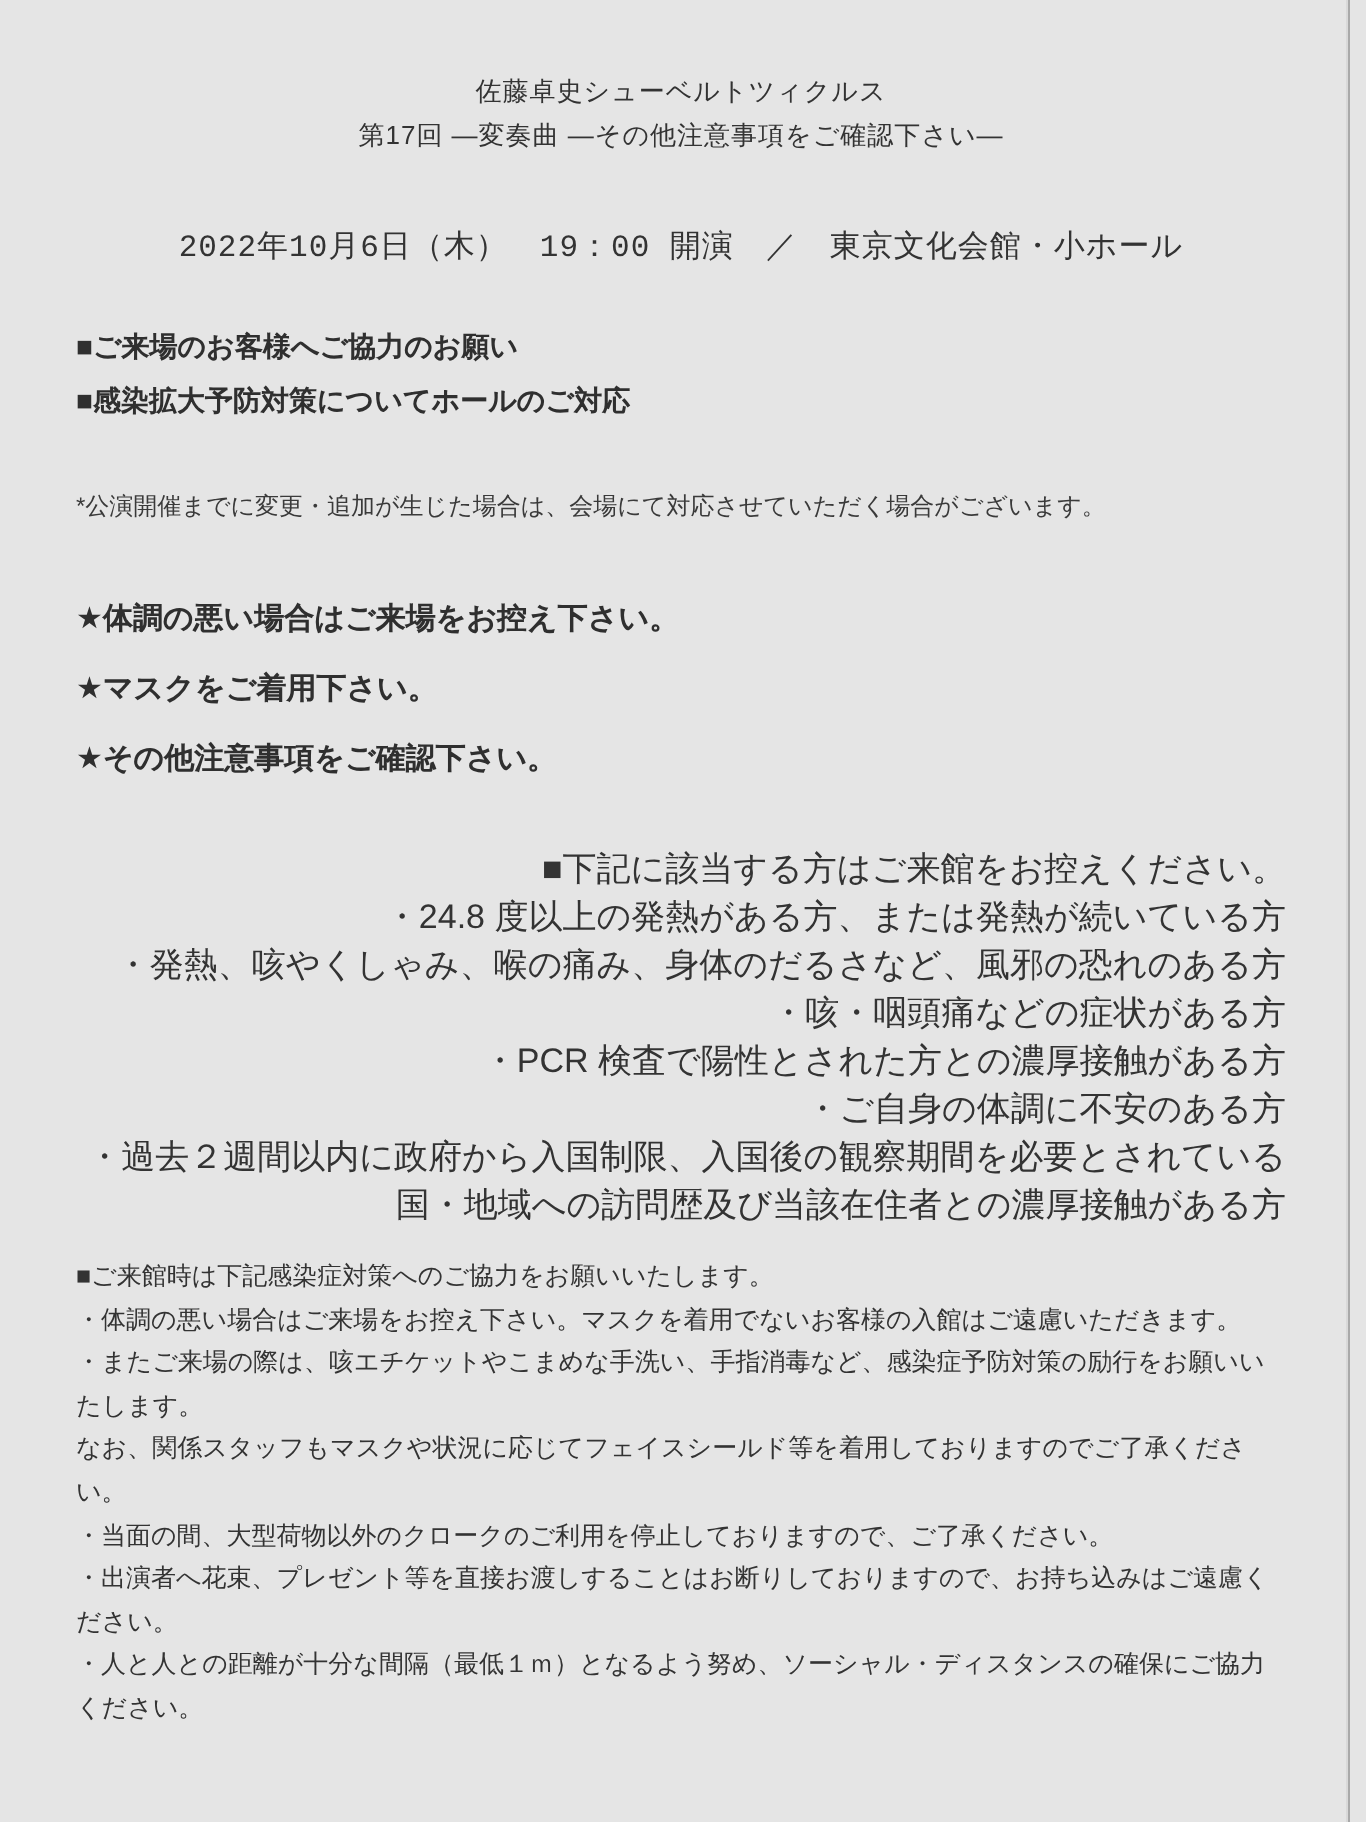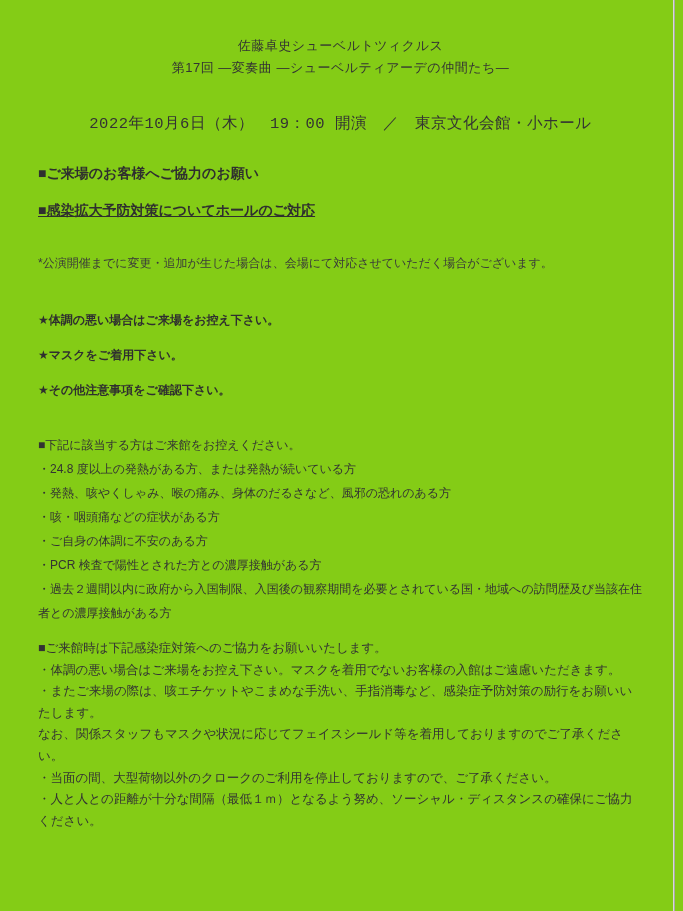--- a/index.html
+++ b/index.html
@@ -10,21 +10,21 @@
     position: relative;
     overflow: hidden;
     font-family: "Liberation Sans", "DejaVu Sans", sans-serif;
     color: #333333;
     -webkit-font-smoothing: antialiased;
   }
   .page {
     position: relative;
     width: 683px;
     height: 911px;
-    background: #84cc16;
+    background: #e5e5e5;
   }
   .page-edge {
     position: absolute;
     top: 0;
     right: 8px;
     width: 2px;
     height: 911px;
     background: #a9a9a9;
     border-left: 1px solid #d9d9d9;
   }
@@ -50,68 +50,69 @@
     letter-spacing: 0.5px;
     font-family: Liberation Mono, monospace;
   }
   .sec-heading {
     font-weight: bold;
     font-size: 14px;
     line-height: 18px;
     color: #2f2f2f;
   }
   .sec-heading.first { margin-top: 29px; }
-  .sec-heading.second { margin-top: 19px; text-decoration: underline; }
+  .sec-heading.second { margin-top: 9px; }
   .note-line {
     margin-top: 36px;
     font-size: 12px;
     line-height: 16px;
     color: #3a3a3a;
   }
   .star-block { margin-top: 40px; }
   .star-line {
     font-weight: bold;
-    font-size: 12px;
+    font-size: 15px;
     line-height: 18px;
     margin-bottom: 17px;
     color: #2f2f2f;
   }
   .covid-heading {
     margin-top: 33px;
     font-weight: bold;
     font-size: 13.5px;
     line-height: 18px;
     text-decoration: underline;
     text-underline-offset: 3px;
     color: #2f2f2f;
   }
   .list-block-1 {
     margin-top: 34px;
-    font-size: 12px;
+    font-size: 17px;
     line-height: 24px;
+    text-align: right;
   }
   .list-block-2 {
     margin-top: 13px;
     font-size: 12.5px;
     line-height: 21.6px;
   }
   .list-heading { }
   .list-item { }
 </style>
 </head>
 <body>
 
 <div class="page">
   <div class="page-edge"></div>
 
   <div class="content">
 
     <div class="center title-line1">佐藤卓史シューベルトツィクルス</div>
 
-    <div class="center title-line2">第17回 ―変奏曲 ―シューベルティアーデの仲間たち―</div>
+    <div class="center title-line2">第17回 ―変奏曲 ―その他注意事項をご確認下さい―</div>
 
     <div class="center event-line">2022年10月6日（木）　19：00 開演　／　東京文化会館・小ホール</div>
 
     <div class="sec-heading first">■ご来場のお客様へご協力のお願い</div>
 
     <div class="sec-heading second">■感染拡大予防対策についてホールのご対応</div>
 
     <div class="note-line">*公演開催までに変更・追加が生じた場合は、会場にて対応させていただく場合がございます。</div>
 
     <div class="star-block">
@@ -119,29 +120,30 @@
       <div class="star-line">★マスクをご着用下さい。</div>
       <div class="star-line">★その他注意事項をご確認下さい。</div>
     </div>
 
 
     <div class="list-block-1">
       <div class="list-heading">■下記に該当する方はご来館をお控えください。</div>
       <div class="list-item">・24.8 度以上の発熱がある方、または発熱が続いている方</div>
       <div class="list-item">・発熱、咳やくしゃみ、喉の痛み、身体のだるさなど、風邪の恐れのある方</div>
       <div class="list-item">・咳・咽頭痛などの症状がある方</div>
+      <div class="list-item">・PCR 検査で陽性とされた方との濃厚接触がある方</div>
       <div class="list-item">・ご自身の体調に不安のある方</div>
-      <div class="list-item">・PCR 検査で陽性とされた方との濃厚接触がある方</div>
       <div class="list-item">・過去２週間以内に政府から入国制限、入国後の観察期間を必要とされている国・地域への訪問歴及び当該在住者との濃厚接触がある方</div>
     </div>
 
     <div class="list-block-2">
       <div class="list-heading">■ご来館時は下記感染症対策へのご協力をお願いいたします。</div>
       <div class="list-item">・体調の悪い場合はご来場をお控え下さい。マスクを着用でないお客様の入館はご遠慮いただきます。</div>
       <div class="list-item">・またご来場の際は、咳エチケットやこまめな手洗い、手指消毒など、感染症予防対策の励行をお願いいたします。</div>
       <div class="list-item">なお、関係スタッフもマスクや状況に応じてフェイスシールド等を着用しておりますのでご了承ください。</div>
       <div class="list-item">・当面の間、大型荷物以外のクロークのご利用を停止しておりますので、ご了承ください。</div>
+      <div class="list-item">・出演者へ花束、プレゼント等を直接お渡しすることはお断りしておりますので、お持ち込みはご遠慮ください。</div>
       <div class="list-item">・人と人との距離が十分な間隔（最低１ｍ）となるよう努め、ソーシャル・ディスタンスの確保にご協力ください。</div>
 
     </div>
 
   </div>
 </div>
 
 </body></html>

